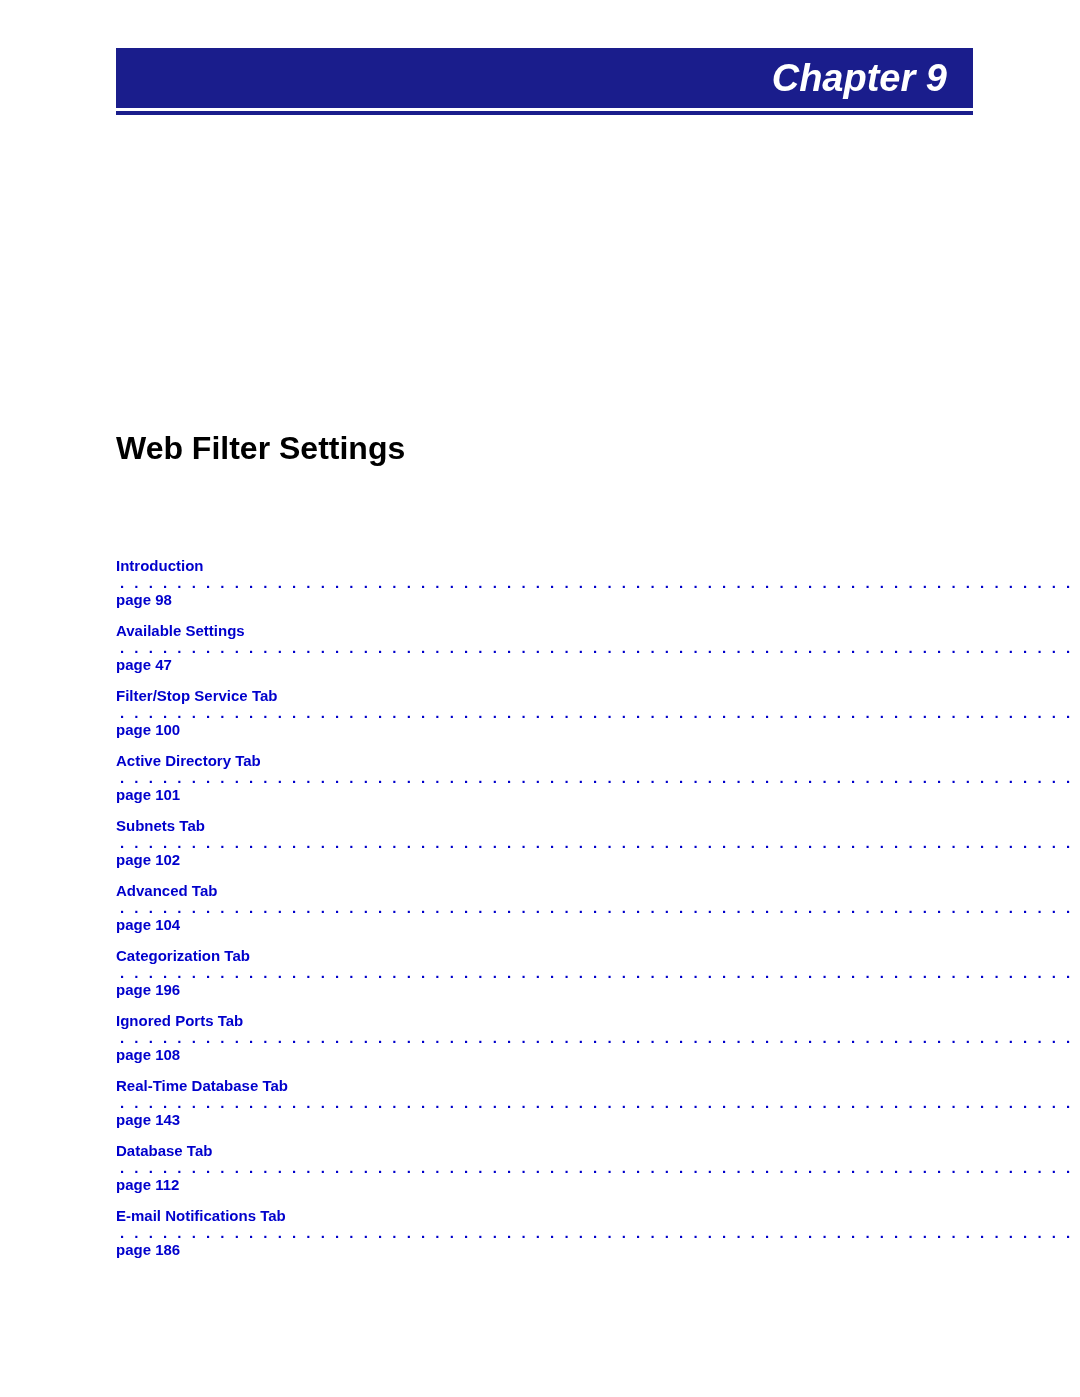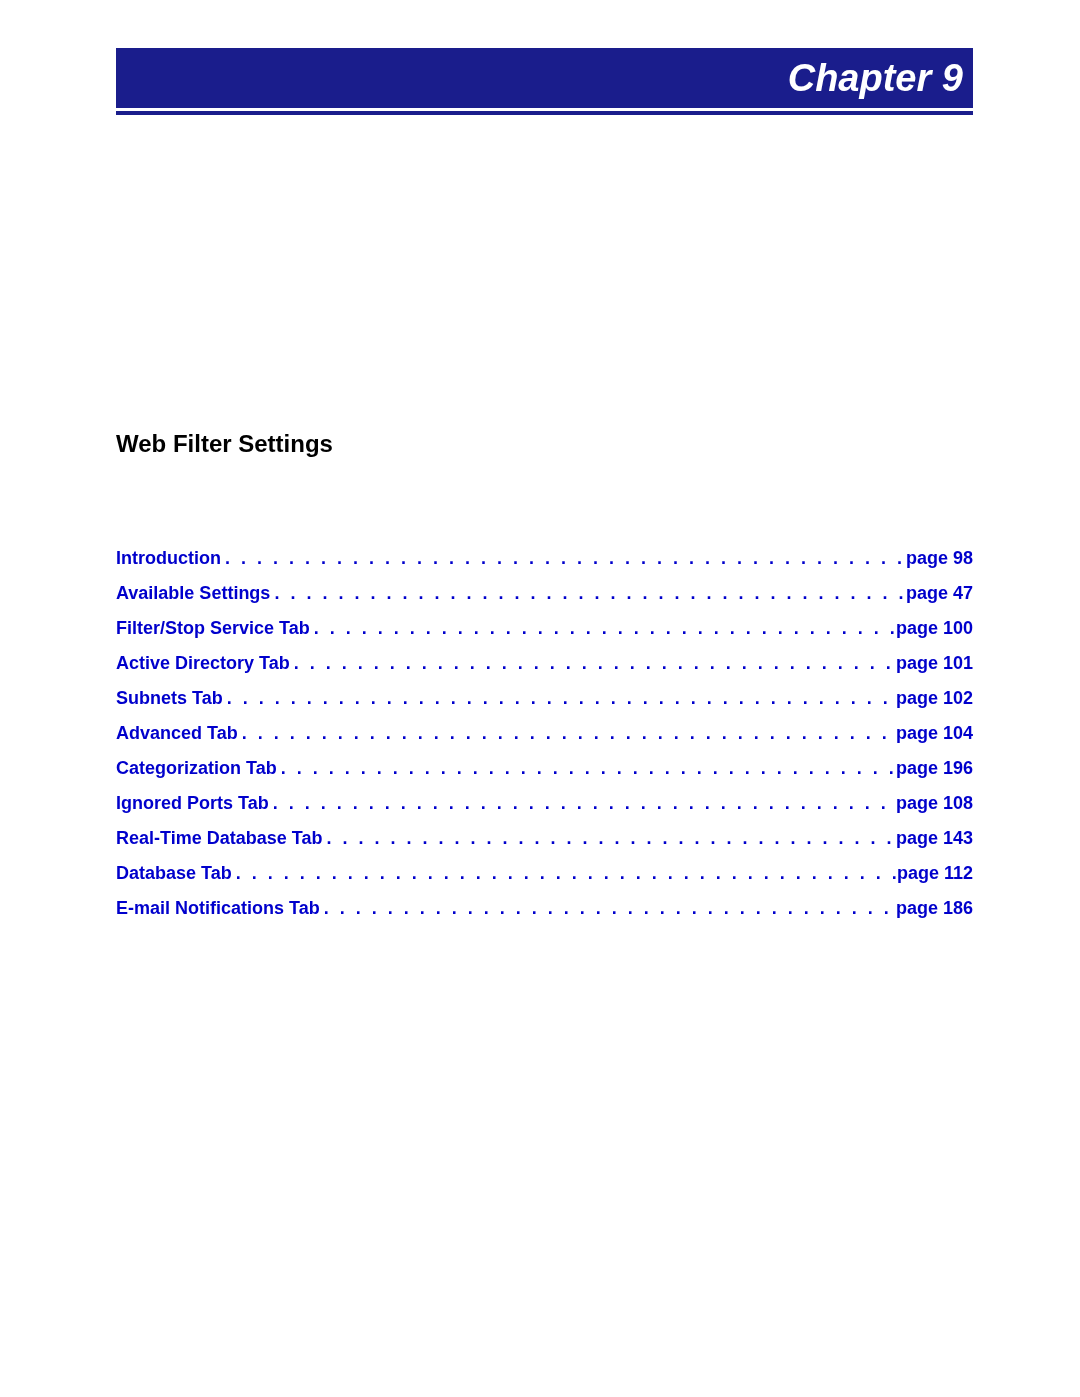--- a/index.html
+++ b/index.html
@@ -15,51 +15,52 @@
     width: 1080px;
     height: 1397px;
     padding: 48px 107px 0 116px;
   }
   .chapter-banner {
     background: #1a1d8c;
     height: 60px;
     display: flex;
     align-items: center;
     justify-content: flex-end;
-    padding-right: 10px;
+    padding-right: 26px;
     box-sizing: border-box;
   }
   .chapter-banner span {
     color: #ffffff;
     font-size: 38px;
     font-weight: bold;
     font-style: italic;
   }
   .banner-underline {
     height: 4px;
     background: #1a1d8c;
     margin-top: 3px;
   }
   .title {
     margin-top: 315px;
-    font-size: 24px;
+    font-size: 32px;
     font-weight: bold;
     color: #000000;
   }
   .toc {
     margin-top: 90px;
   }
   .toc-row {
     display: flex;
     align-items: baseline;
-    font-size: 18px;
+    font-size: 15px;
     font-weight: bold;
     color: #0000cc;
     margin-bottom: 14px;
     white-space: nowrap;
+    flex-direction: column;
   }
   .toc-label {
     flex: 0 0 auto;
   }
   .toc-dots {
     flex: 1 1 auto;
     overflow: hidden;
     letter-spacing: 3px;
     padding: 0 4px;
   }

